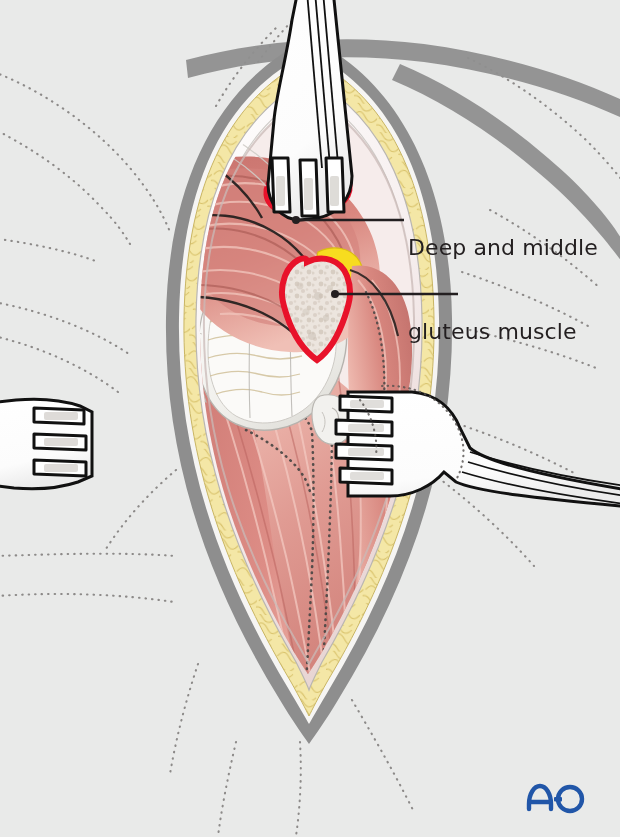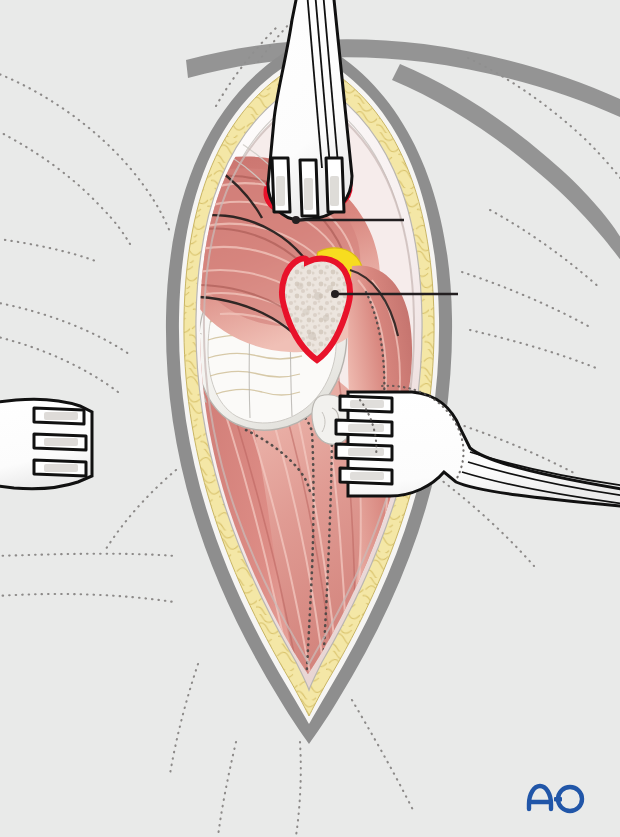--- a/index.html
+++ b/index.html
@@ -379,20 +379,22 @@
         <line x1="296" y1="220" x2="404" y2="220" stroke="#231f20" stroke-width="2.3"></line>
       </g>
       <g>
         <circle cx="335" cy="294" r="4" fill="#231f20"></circle>
         <line x1="335" y1="294" x2="458" y2="294" stroke="#231f20" stroke-width="2.3"></line>
       </g>
     </g>
   </svg>
 
   <div class="lbl" id="label-gluteus">
+    <div>Deep and middle</div>
+    <div>gluteus muscle</div>
   </div>
 
 
   <svg id="ao-logo" viewBox="0 0 62 34">
     <g fill="none" stroke="#2156a8" stroke-width="4.4" stroke-linecap="round" stroke-linejoin="round">
       <path d="M5,29 L5,24 C5,14 10,6 16,6 C22,6 27,14 27,24 L27,29"></path>
       <path d="M6,22 L26,22"></path>
       <circle cx="46" cy="19" r="12"></circle>
     </g>
     <rect x="30" y="17" width="8" height="4.6" fill="#2156a8" rx="1"></rect>

